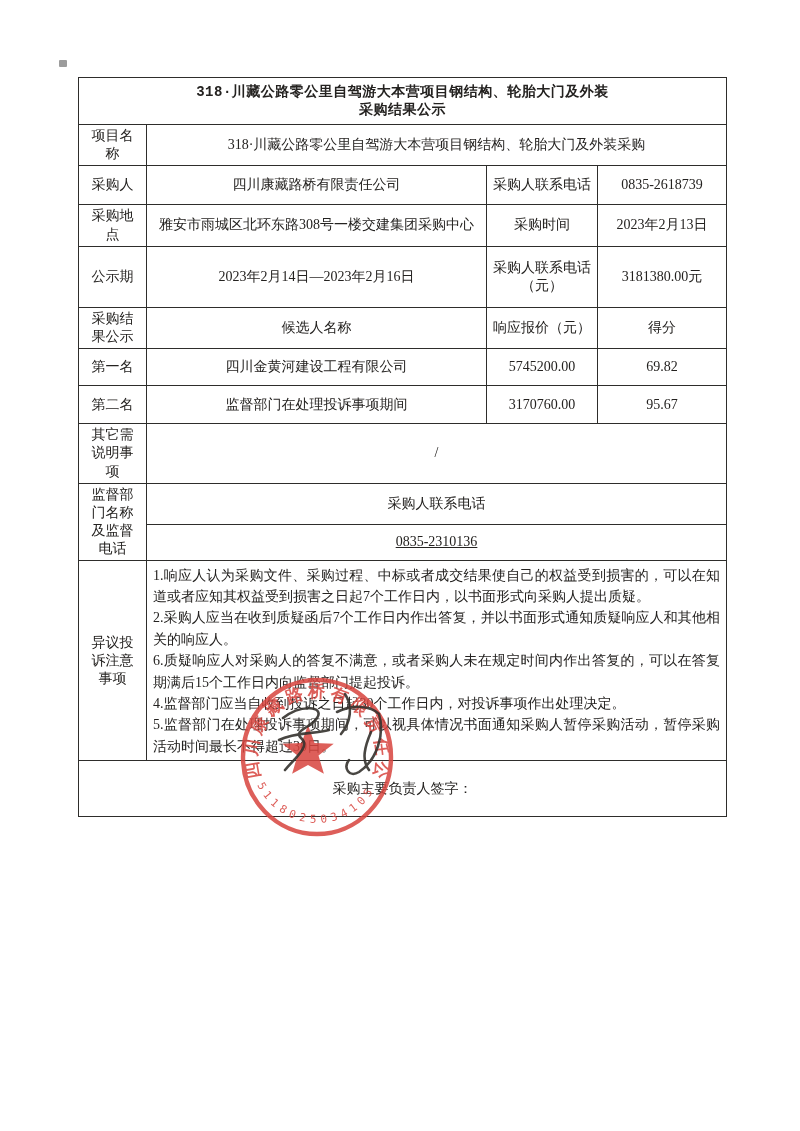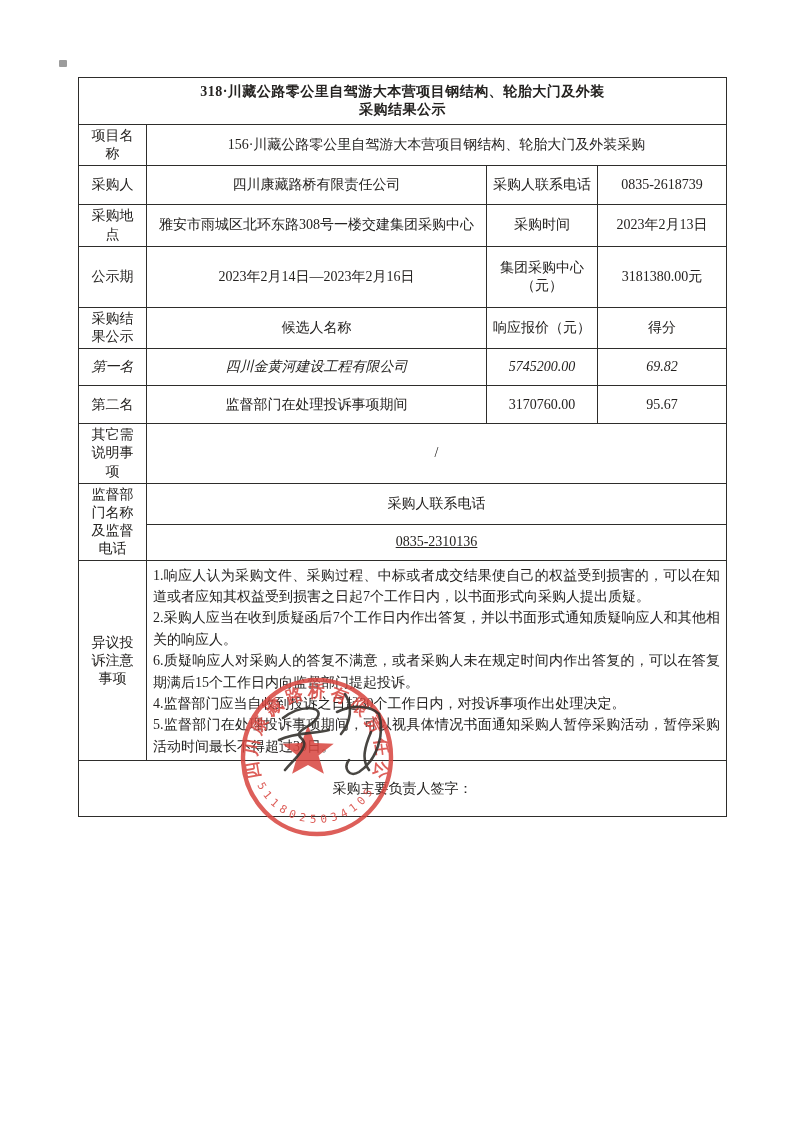--- a/index.html
+++ b/index.html
@@ -25,29 +25,29 @@
     padding:2px 6px;
     font-size:14px;line-height:1.3;
     word-break:break-all;
   }
   .h-title{height:47px;}
   .h-project{height:36px;}
   .h-purchaser{height:39px;}
   .h-location{height:36px;margin-top:12px;}
   .h-publicity{height:61px;}
   .h-candhead{height:35px;}
-  .h-cand1{height:37px;font-style:italic;}
+  .h-cand1{height:37px;}
   .h-cand2{height:38px;padding-left:28px;}
   .h-other{height:37px;margin-left:36px;}
   .h-sup1{height:30px;font-family:Liberation Mono, monospace;}
   .h-sup2{height:27px;text-decoration:underline;}
   .h-objection{height:200px;}
   .h-sig{height:56px;}
   td.title-cell{
-    font-family:Liberation Serif, serif;
+    font-family:Liberation Mono, monospace;
     font-weight:bold;font-size:19px;line-height:1.35;
     letter-spacing:.5px;padding:3px 4px;margin-left:8px;
   }
   td.objection-cell{text-align:left;padding:5px 9px;}
   td.objection-cell .notice-line{font-size:14px;line-height:21.4px;text-align:justify;}
   td.sig-cell{text-align:left;padding-left:9px;font-size:15px;}
   .stamp-wrap{
     position:absolute;left:237px;top:674px;width:164px;height:168px;
     pointer-events:none;
   }
@@ -71,41 +71,41 @@
     <tbody>
         <tr class="h-title">
       <td colspan="4" class="title-cell">
         <div>318·川藏公路零公里自驾游大本营项目钢结构、轮胎大门及外装</div>
         <div>采购结果公示</div>
       </td>
     </tr>
 
     <tr class="h-project">
       <td>项目名称</td>
-      <td colspan="3">156·川藏公路零公里自驾游大本营项目钢结构、轮胎大门及外装采购</td>
+      <td colspan="3">318·川藏公路零公里自驾游大本营项目钢结构、轮胎大门及外装采购</td>
     </tr>
 
     <tr class="h-purchaser">
       <td>采购人</td>
       <td>四川康藏路桥有限责任公司</td>
       <td>采购人联系电话</td>
       <td>0835-2618739</td>
     </tr>
 
     <tr class="h-location">
       <td>采购地点</td>
       <td>雅安市雨城区北环东路308号一楼交建集团采购中心</td>
       <td>采购时间</td>
       <td>2023年2月13日</td>
     </tr>
 
     <tr class="h-publicity">
       <td>公示期</td>
       <td>2023年2月14日—2023年2月16日</td>
-      <td>集团采购中心（元）</td>
+      <td>采购人联系电话（元）</td>
       <td>3181380.00元</td>
     </tr>
 
     <tr class="h-candhead">
       <td>采购结果公示</td>
       <td>候选人名称</td>
       <td>响应报价（元）</td>
       <td>得分</td>
     </tr>
 

